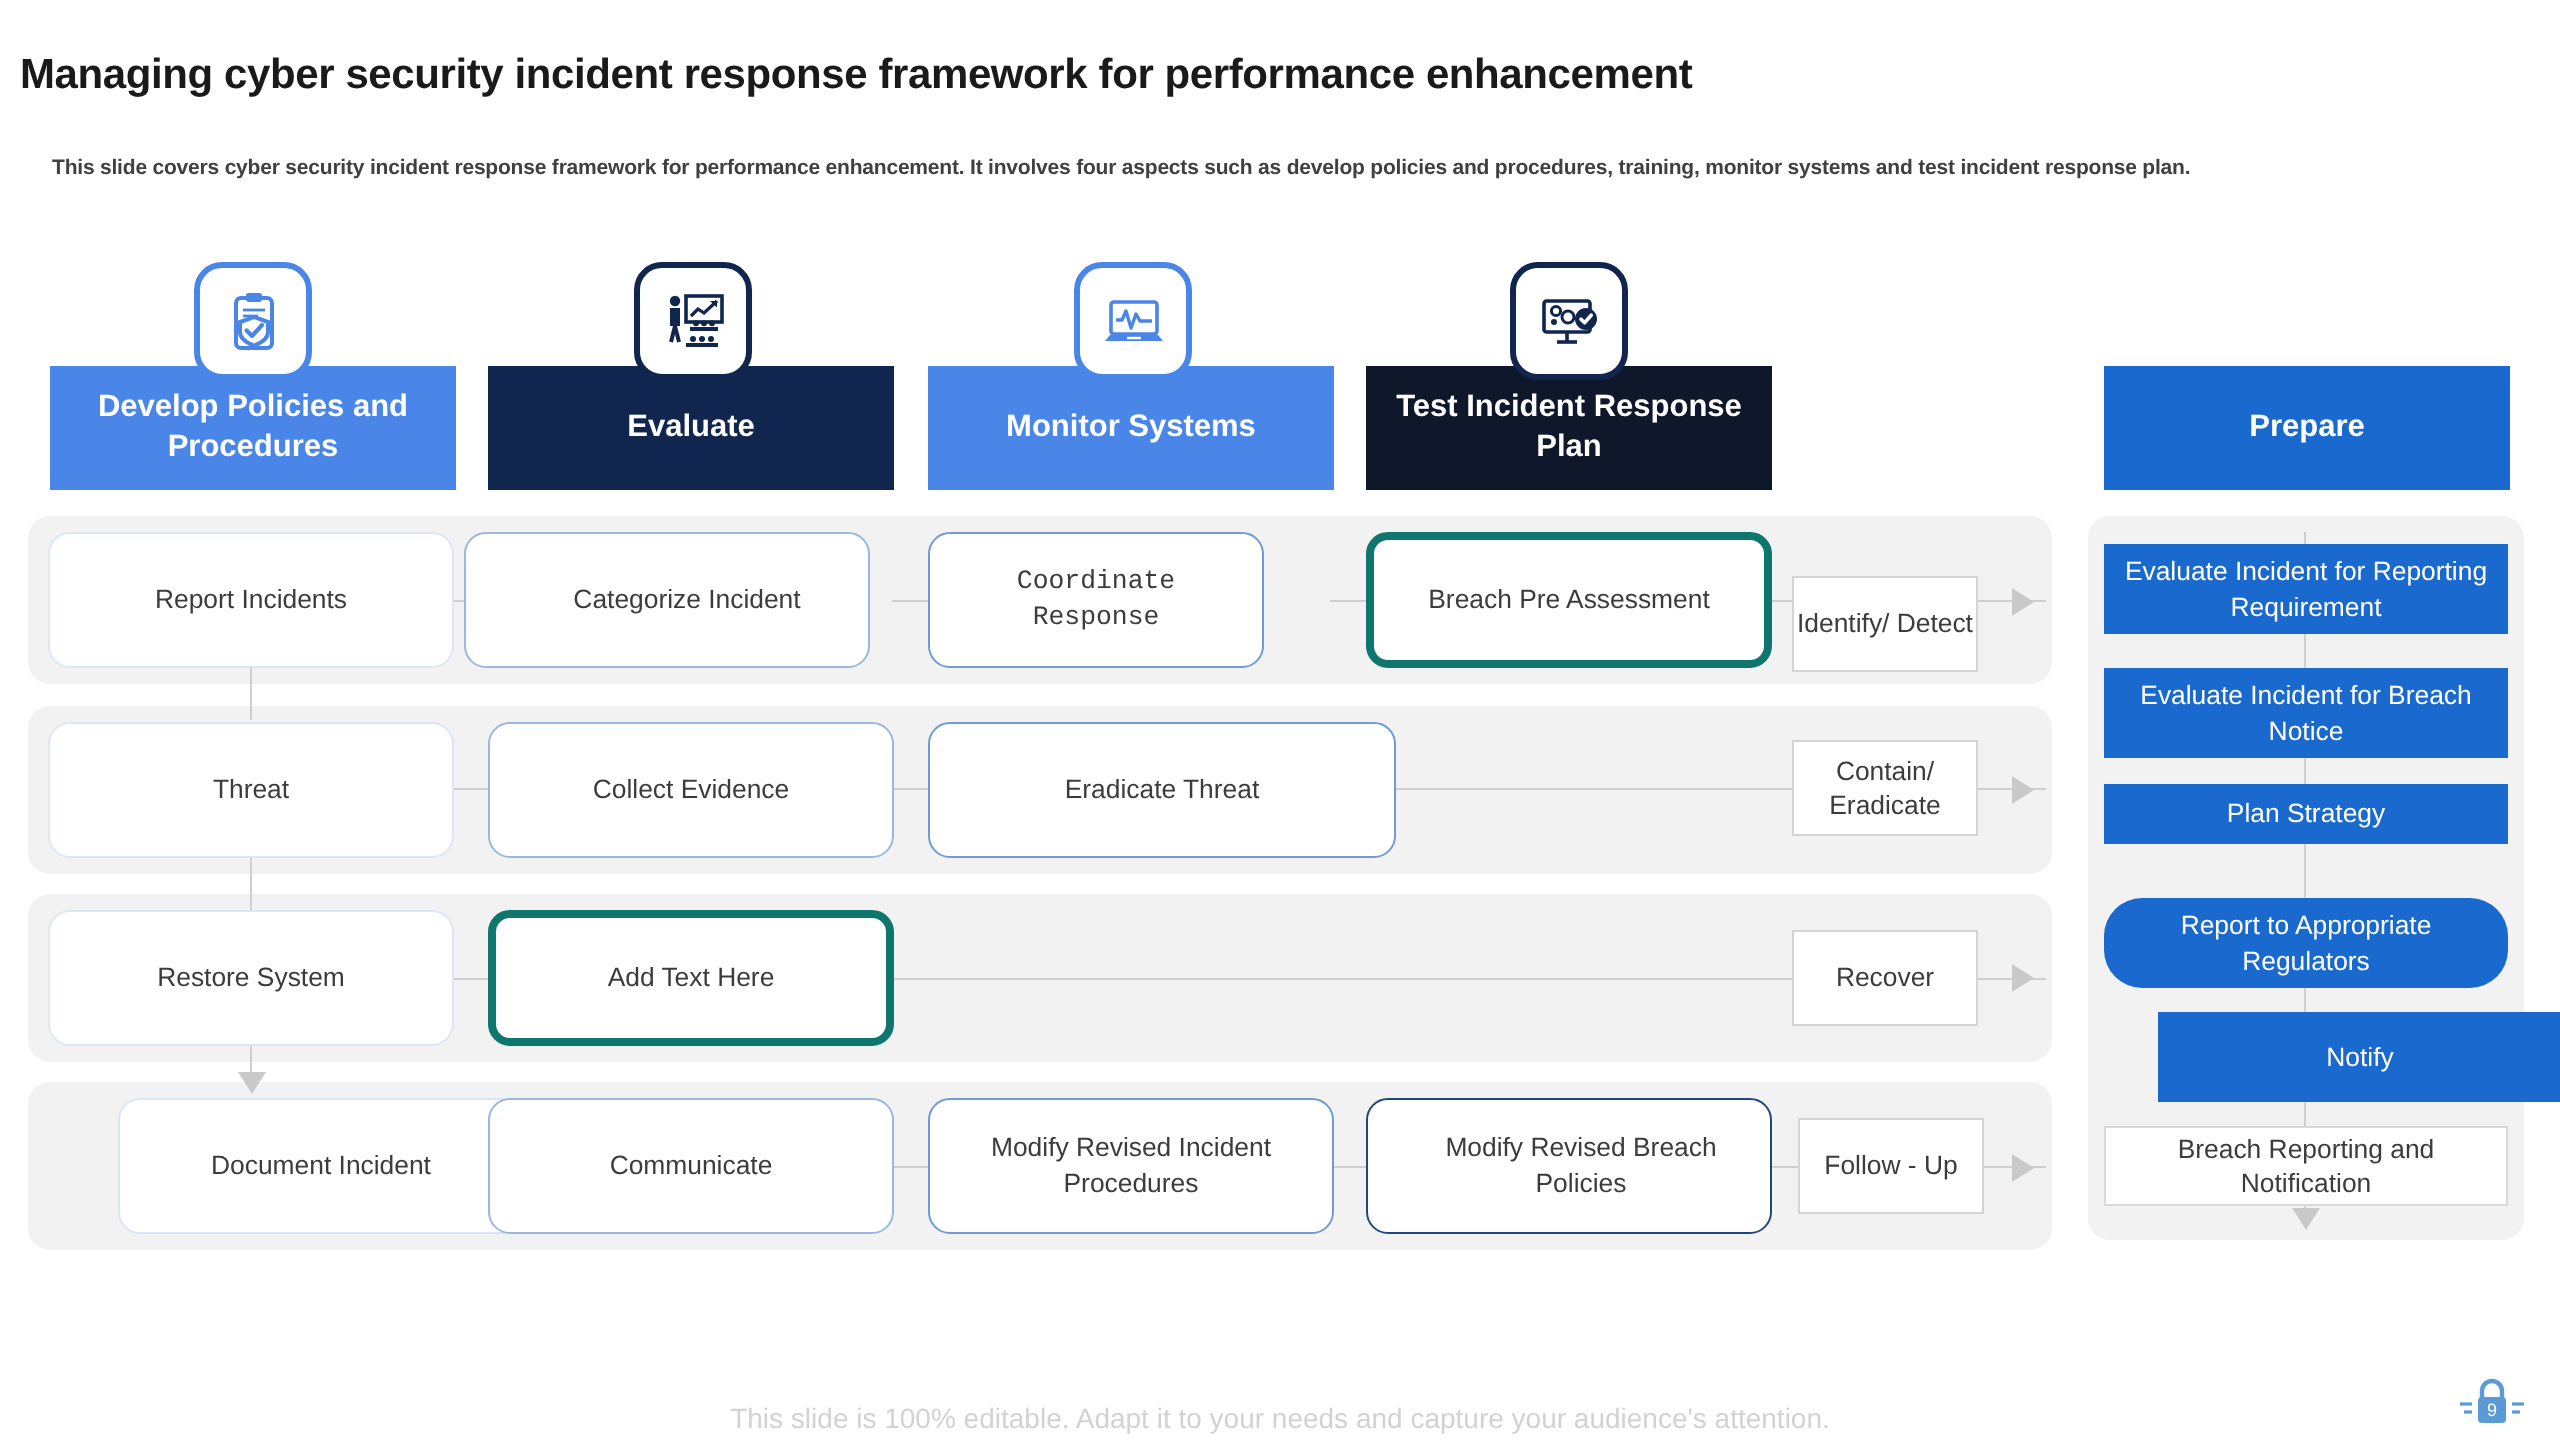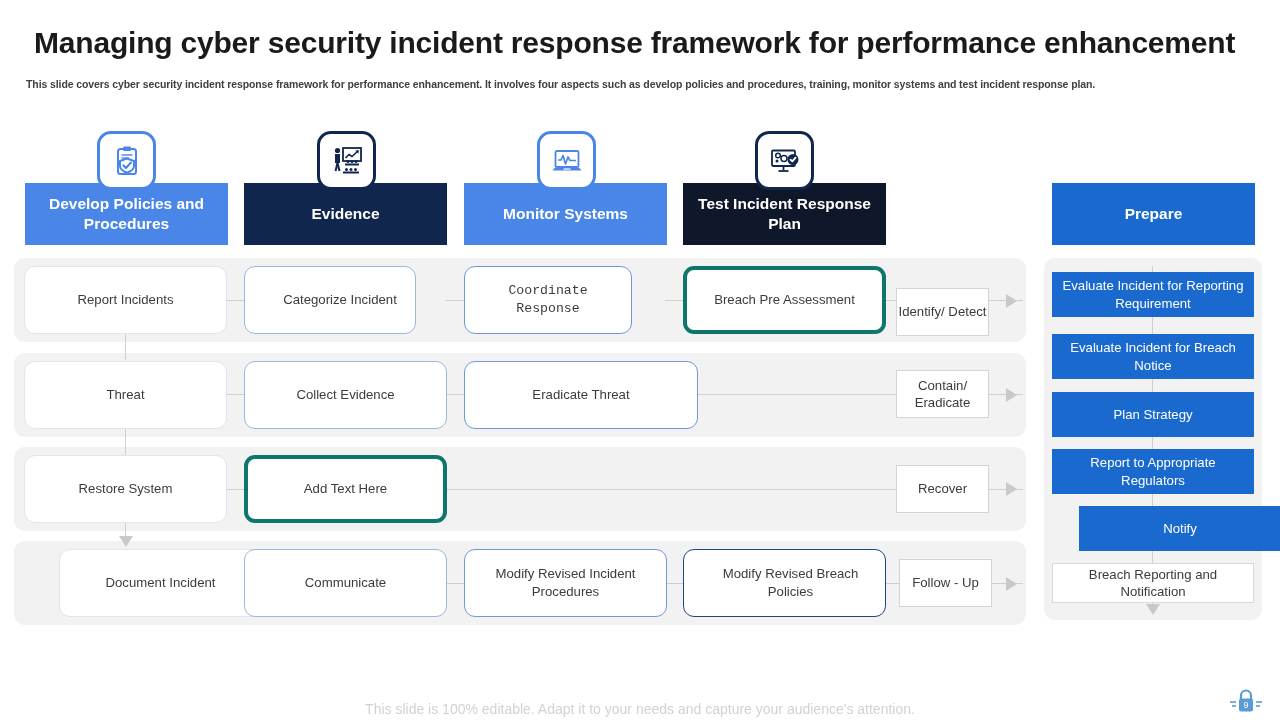--- a/index.html
+++ b/index.html
@@ -9,23 +9,23 @@
   body {
     width: 1280px; height: 720px;
     font-family: "Liberation Sans", sans-serif;
     overflow: hidden;
     position: relative;
   }
 
   
   .slide-title {
     position: absolute;
-    left: 34px; top: 26px;
+    left: 10px; top: 26px;
     width: 1230px;
-    font-size: 30px;
+    font-size: 21px;
     font-weight: bold;
     color: #1a1a1a;
     letter-spacing: -0.2px;
     white-space: nowrap;
   }
   .slide-subtitle {
     position: absolute;
     left: 26px; top: 78px;
     width: 1215px;
     font-size: 10.5px;
@@ -252,21 +252,21 @@
     <circle cx="9" cy="17" r="1.5" fill="#10264f"></circle>
     <circle cx="25" cy="15.5" r="5.5" fill="#10264f"></circle>
     <path d="M22.5 15.6 L24.3 17.4 L27.6 13.6" fill="none" stroke="#ffffff" stroke-width="1.8" stroke-linecap="round" stroke-linejoin="round"></path>
   </svg>
 </div>
 
 <div class="col-header" style="left:25px; width:203px; background:#4a86e8;">
   <span class="hdr-label">Develop Policies and Procedures</span>
 </div>
 <div class="col-header" style="left:244px; width:203px; background:#10264f;">
-  <span class="hdr-label">Evidence</span>
+  <span class="hdr-label">Evaluate</span>
 </div>
 <div class="col-header" style="left:464px; width:203px; background:#4a86e8;">
   <span class="hdr-label">Monitor Systems</span>
 </div>
 <div class="col-header" style="left:683px; width:203px; background:#0f172a;">
   <span class="hdr-label">Test Incident Response Plan</span>
 </div>
 <div class="col-header" style="left:1052px; width:203px; background:#1a69ce;">
   <span class="hdr-label">Prepare</span>
 </div>
@@ -301,21 +301,21 @@
 <div class="arrow-right" style="left:1006px; top:388px;"></div>
 <div class="arrow-right" style="left:1006px; top:482px;"></div>
 <div class="arrow-right" style="left:1006px; top:577px;"></div>
 
 <div class="v-line" style="left:125px; top:334px; height:26px;"></div>
 <div class="v-line" style="left:125px; top:429px; height:26px;"></div>
 <div class="v-line" style="left:125px; top:523px; height:20px;"></div>
 <div class="arrow-down" style="left:119px; top:536px;"></div>
 
 <div class="step-box b-light" style="left:24px; top:266px; width:203px;">Report Incidents</div>
-<div class="step-box b-mid" style="left:244px; top:266px; width:172px;padding-left:28px;">Categorize Incident</div>
+<div class="step-box b-mid" style="left:232px; top:266px; width:203px;padding-left:28px;">Categorize Incident</div>
 <div class="step-box b-blue" style="left:464px; top:266px; width:168px;font-family:Liberation Mono, monospace;">Coordinate Response</div>
 <div class="step-box b-dark" style="left:683px; top:266px; width:203px;">Breach Pre Assessment</div>
 <div class="stage-box" style="left:896px; top:288px;">Identify/ Detect</div>
 
 <div class="step-box b-light" style="left:24px; top:361px; width:203px;">Threat</div>
 <div class="step-box b-mid" style="left:244px; top:361px; width:203px;">Collect Evidence</div>
 <div class="step-box b-blue" style="left:464px; top:361px; width:234px;">Eradicate Threat</div>
 <div class="stage-box" style="left:896px; top:370px;">Contain/ Eradicate</div>
 
 <div class="step-box b-light" style="left:24px; top:455px; width:203px;">Restore System</div>
@@ -327,22 +327,22 @@
 <div class="step-box b-blue" style="left:464px; top:549px; width:203px;">Modify Revised Incident Procedures</div>
 <div class="step-box b-navy" style="left:683px; top:549px; width:203px;">Modify Revised Breach Policies</div>
 <div class="stage-box" style="left:899px; top:559px;">Follow - Up</div>
 
 <div class="prep-band"></div>
 <div class="v-line" style="left:1152px; top:266px; height:340px;"></div>
 <div class="arrow-down" style="left:1146px; top:604px;"></div>
 
 <div class="prep-item filled" style="top:272px; height:45px;">Evaluate Incident  for Reporting Requirement</div>
 <div class="prep-item filled" style="top:334px; height:45px;">Evaluate Incident for Breach Notice</div>
-<div class="prep-item filled" style="top:392px; height:45px;">Plan Strategy</div>
-<div class="prep-item filled" style="top:449px; height:45px;">Report to Appropriate Regulators</div>
+<div class="prep-item filled" style="top:392px; height:30px;">Plan Strategy</div>
+<div class="prep-item filled" style="top:449px; height:45px;border-radius:19px;">Report to Appropriate Regulators</div>
 <div class="prep-item filled" style="top:506px; height:45px;margin-left:27px;">Notify</div>
 <div class="prep-item hollow" style="top:563px; height:40px;">Breach Reporting and Notification</div>
 
 <div class="footer-note">This slide is 100% editable. Adapt it to your needs and capture your audience's attention.</div>
 <div class="logo-mark">
   <svg width="40" height="30" viewBox="0 0 40 30">
     <path d="M15 13 v-3.5 a5 5 0 0 1 10 0 V13" fill="none" stroke="#5b9bd5" stroke-width="2.2"></path>
     <rect x="13" y="12.5" width="14" height="13" rx="2" fill="#5b9bd5"></rect>
     <text x="20" y="22" font-family="Liberation Sans, sans-serif" font-size="9" fill="#ffffff" text-anchor="middle">9</text>
     <line x1="4" y1="16" x2="10" y2="16" stroke="#5b9bd5" stroke-width="1.6"></line>

